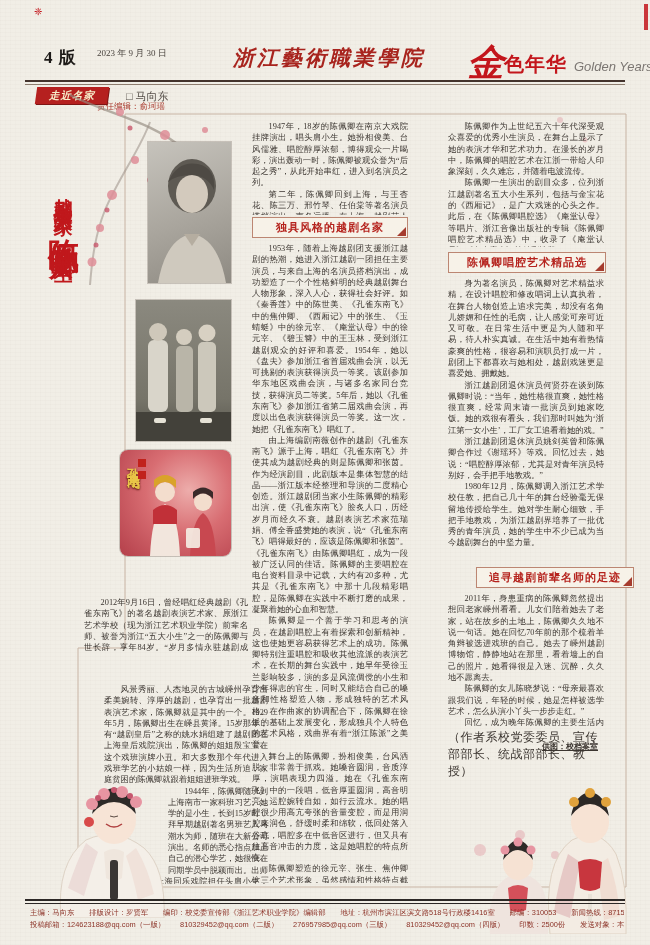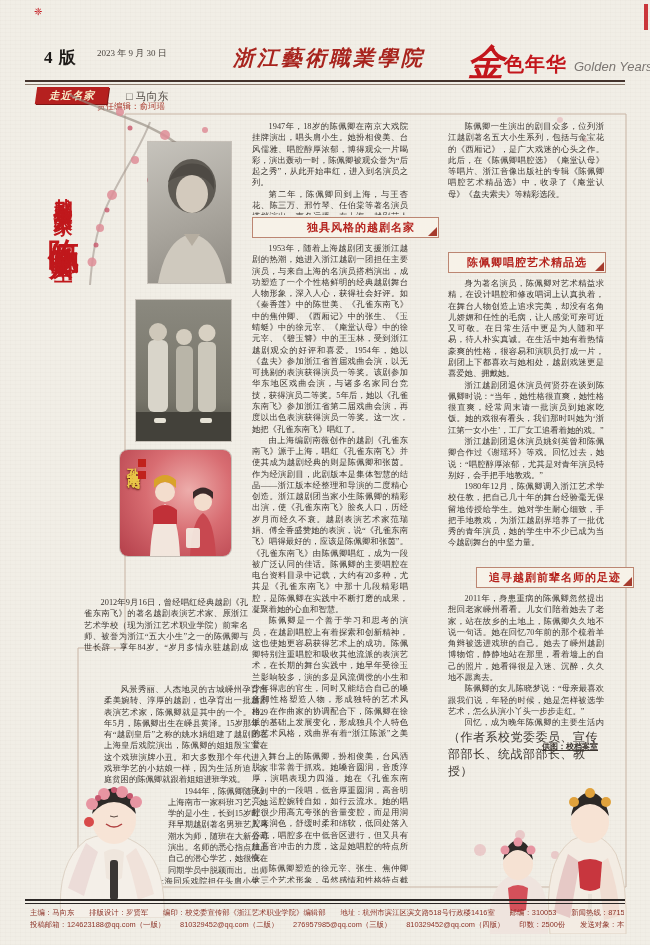--- a/index.html
+++ b/index.html
@@ -49,21 +49,21 @@
   .seal{left:138px;top:459px;width:8px;height:8px;background:#c1221c;z-index:3;box-shadow:0 12px 0 #c1221c;}
   
   .body-text{font-size:8.3px;line-height:1.36;text-align:justify;overflow:hidden;}
   .body-text p{margin:0;text-indent:2em;}
   .intro{left:84px;top:597px;width:164px;height:57px;}
   .sec-head{height:19px;background:#f7f2e8;border:1px solid #bc8672;color:#b5231d;
     font-weight:bold;font-size:11px;text-align:center;line-height:19px;letter-spacing:1px;position:absolute;}
   .sec-head::after{content:"";position:absolute;right:1px;bottom:1px;border-left:9px solid transparent;
     border-bottom:9px solid #a63c2e;}
   .head-left{left:118px;top:657px;width:130px;}
-  .head-mid{left:252px;top:217px;width:154px;padding-left:31px;}
+  .head-mid{left:252px;top:217px;width:154px;}
   .head-r1{left:448px;top:252px;width:156px;}
   .head-r2{left:476px;top:567px;width:156px;}
   .col-left-sec{left:84px;top:684px;width:164px;height:200px;margin-left:20px;}
   .illu-spacer{float:left;width:64px;height:80px;}
   .colA-lead{left:252px;top:121px;width:156px;height:94px;}
   .colA-body{left:252px;top:243px;width:156px;height:640px;}
   .colB-lead{left:448px;top:121px;width:156px;height:126px;}
   .colB-s1{left:448px;top:278px;width:156px;height:284px;}
   .colB-s2{left:448px;top:593px;width:156px;height:133px;}
   .signature{left:448px;top:729px;width:156px;font-size:12px;font-weight:normal;color:#3b3530;letter-spacing:.5px;}
@@ -196,20 +196,21 @@
   <div class="abs body-text colA-body">
     <p>1953年，随着上海越剧团支援浙江越剧的热潮，她进入浙江越剧一团担任主要演员，与来自上海的名演员搭档演出，成功塑造了一个个性格鲜明的经典越剧舞台人物形象，深入人心，获得社会好评。如《秦香莲》中的陈世美、《孔雀东南飞》中的焦仲卿、《西厢记》中的张生、《玉蜻蜓》中的徐元宰、《庵堂认母》中的徐元宰、《碧玉簪》中的王玉林，受到浙江越剧观众的好评和喜爱。1954年，她以《盘夫》参加浙江省首届戏曲会演，以无可挑剔的表演获得演员一等奖。该剧参加华东地区戏曲会演，与诸多名家同台竞技，获得演员二等奖。5年后，她以《孔雀东南飞》参加浙江省第二届戏曲会演，再度以出色表演获得演员一等奖。这一次，她把《孔雀东南飞》唱红了。</p>
     <p>由上海编剧南薇创作的越剧《孔雀东南飞》源于上海，唱红《孔雀东南飞》并使其成为越剧经典的则是陈佩卿和张茵。作为经演剧目，此剧版本是集体智慧的结晶——浙江版本经整理和导演的二度精心创造。浙江越剧团当家小生陈佩卿的精彩出演，使《孔雀东南飞》脍炙人口，历经岁月而经久不衰。越剧表演艺术家范瑞娟、傅全香盛赞她的表演，说“《孔雀东南飞》唱得最好的，应该是陈佩卿和张茵”。《孔雀东南飞》由陈佩卿唱红，成为一段被广泛认同的佳话。陈佩卿的主要唱腔在电台资料目录中记载，大约有20多种，尤其是《孔雀东南飞》中那十几段精彩唱腔，是陈佩卿在实践中不断打磨的成果，凝聚着她的心血和智慧。</p>
     <p>陈佩卿是一个善于学习和思考的演员，在越剧唱腔上有着探索和创新精神，这也使她更容易获得艺术上的成功。陈佩卿特别注重唱腔和吸收其他流派的表演艺术，在长期的舞台实践中，她早年受徐玉兰影响较多，演的多是风流倜傥的小生和少年得志的官生，同时又能结合自己的嗓音和性格塑造人物，形成独特的艺术风格。在作曲家的协调配合下，陈佩卿在徐派的基础上发展变化，形成独具个人特色的艺术风格，戏曲界有着“浙江陈派”之美誉。</p>
     <p>舞台上的陈佩卿，扮相俊美，台风洒脱，非常善于抓戏。她嗓音圆润，音质淳厚，演唱表现力四溢。她在《孔雀东南飞》中的一段唱，低音厚重圆润，高音明亮，运腔婉转自如，如行云流水。她的唱腔很少用高亢夸张的音量变腔，而是用润腔来润色，舒缓时柔和绵软，低回处落入谷底，唱腔多在中低音区进行，但又具有往高音冲击的力度，这是她唱腔的特点所在。</p>
     <p>陈佩卿塑造的徐元宰、张生、焦仲卿这三个艺术形象，虽然感情和性格特点截然不同，她把握人物形象特别真实。她对张生的人物刻画，使得她在越剧界别具风格，至今仍有不少越迷对浙版《西厢记》极为偏爱，听之余音绕梁，观之令人陶醉。</p>
 
   </div>
 
   <div class="abs body-text colB-lead">
+    <p>陈佩卿作为上世纪五六十年代深受观众喜爱的优秀小生演员，在舞台上显示了她的表演才华和艺术功力。在漫长的岁月中，陈佩卿的唱腔艺术在江浙一带给人印象深刻，久久难忘，并随着电波流传。</p>
     <p>陈佩卿一生演出的剧目众多，位列浙江越剧著名五大小生系列，包括与金宝花的《西厢记》，是广大戏迷的心头之作。此后，在《陈佩卿唱腔选》《庵堂认母》等唱片、浙江音像出版社的专辑《陈佩卿唱腔艺术精品选》中，收录了《庵堂认母》《盘夫索夫》等精彩选段。</p>
   </div>
   <div class="abs body-text colB-s1">
     <p>身为著名演员，陈佩卿对艺术精益求精，在设计唱腔和修改唱词上认真执着，在舞台人物创造上追求完美，却没有名角儿娇媚和任性的毛病，让人感觉可亲可近又可敬。在日常生活中更是为人随和平易，待人朴实真诚。在生活中她有着热情豪爽的性格，很容易和演职员打成一片，剧团上下都喜欢与她相处，越剧戏迷更是喜爱她、拥戴她。</p>
     <p>浙江越剧团退休演员何贤芬在谈到陈佩卿时说：“当年，她性格很直爽，她性格很直爽，经常周末请一批演员到她家吃饭。她的戏很有看头，我们那时叫她为‘浙江第一女小生’，工厂女工追看着她的戏。”</p>
     <p>浙江越剧团退休演员姚剑英曾和陈佩卿合作过《谢瑶环》等戏。回忆过去，她说：“唱腔醇厚浓郁，尤其是对青年演员特别好，会手把手地教戏。”</p>
     <p>1980年12月，陈佩卿调入浙江艺术学校任教，把自己几十年的舞台经验毫无保留地传授给学生。她对学生耐心细致，手把手地教戏，为浙江越剧界培养了一批优秀的青年演员，她的学生中不少已成为当今越剧舞台的中坚力量。</p>
   </div>
   <div class="abs body-text colB-s2">
     <p>2011年，身患重病的陈佩卿忽然提出想回老家嵊州看看。儿女们陪着她去了老家，站在故乡的土地上，陈佩卿久久地不说一句话。她在回忆70年前的那个梳着羊角辫被选进戏班的自己。她去了嵊州越剧博物馆，静静地站在那里，看着墙上的自己的照片，她看得很是入迷、沉醉，久久地不愿离去。</p>

